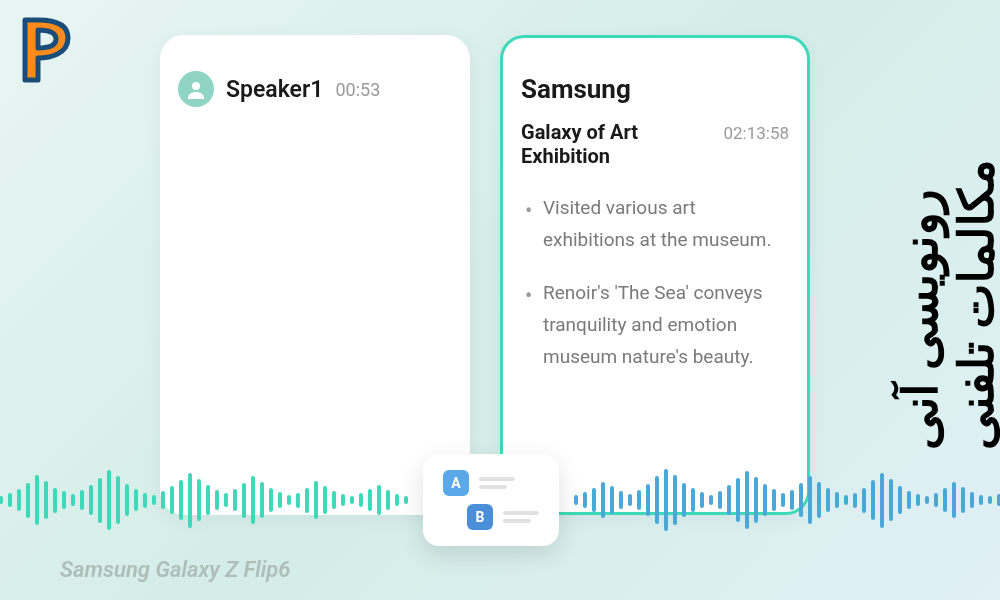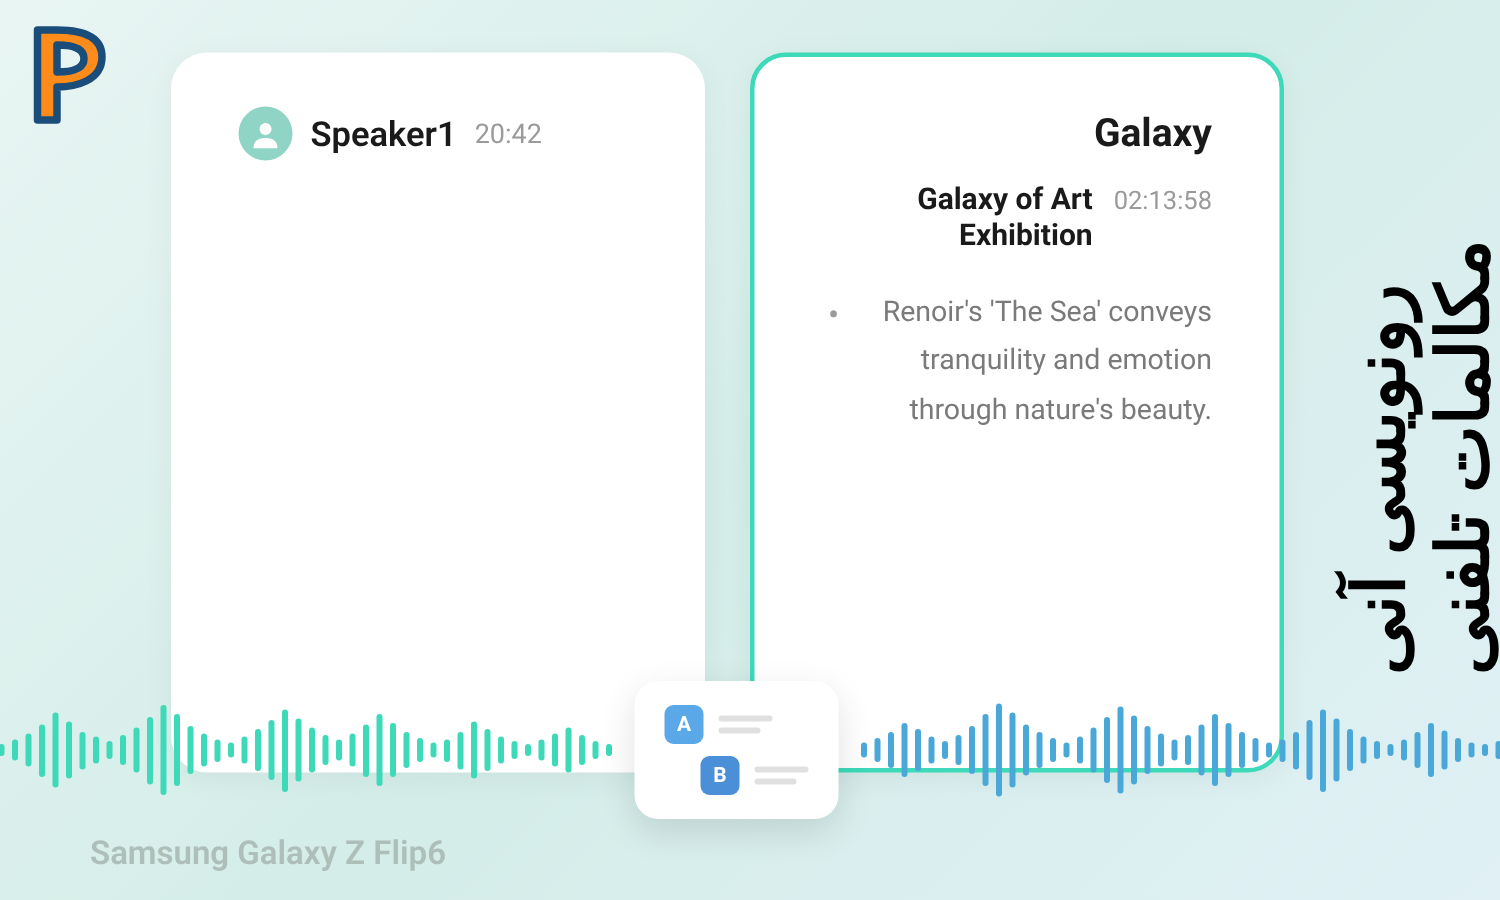--- a/index.html
+++ b/index.html
@@ -37,37 +37,37 @@
       z-index: 10;
     }
     .watermark {
       position: absolute;
       bottom: 18px;
       left: 60px;
       color: rgba(170, 185, 180, 0.9);
       font-size: 22px;
       font-weight: 600;
       z-index: 10;
+      font-style: italic;
     }
     .cards-container {
       display: flex;
       justify-content: center;
       align-items: flex-start;
       gap: 30px;
       padding: 35px 110px 0 80px;
       height: 100%;
     }
     .card {
       background: #fff;
       border-radius: 24px;
-      padding: 36px 45px;
-      width: 356px;
+      padding: 36px 18px;
+      width: 310px;
       height: 480px;
       box-shadow: 0 4px 20px rgba(0,0,0,0.05);
-      text-align: right;
     }
     .card.summary {
       border: 3px solid #3dd9b8;
     }
     .speaker-header {
       display: flex;
       align-items: center;
       gap: 12px;
       margin-bottom: 28px;
     }
@@ -223,32 +223,33 @@
 
   <div class="card">
     <div class="speaker-header">
       <div class="speaker-avatar">
         <svg width="20" height="20" viewBox="0 0 20 20" fill="#fff">
           <circle cx="10" cy="7" r="4"></circle>
           <path d="M 2 20 C 2 15 5 13 10 13 C 15 13 18 15 18 20 Z"></path>
         </svg>
       </div>
       <span class="speaker-name">Speaker1</span>
-      <span class="speaker-time">20:42</span>
+      <span class="speaker-time">00:53</span>
     </div>
   </div>
 
   <div class="card summary">
-    <h2 class="summary-title">Galaxy</h2>
+    <h2 class="summary-title">Samsung</h2>
     <div class="summary-subtitle-row">
       <span class="summary-subtitle">Galaxy of Art Exhibition</span>
       <span class="summary-duration">02:13:58</span>
     </div>
     <ul class="summary-list">
-      <li>Renoir's 'The Sea' conveys tranquility and emotion through nature's beauty.</li>
+      <li>Visited various art exhibitions at the museum.</li>
+      <li>Renoir's 'The Sea' conveys tranquility and emotion museum nature's beauty.</li>
     </ul>
   </div>
 
 </div>
 
 <div class="waveform-container">
   <div class="waveform left" id="wf-left">
       <div class="bar" style="height: 8px;"></div>
       <div class="bar" style="height: 14px;"></div>
       <div class="bar" style="height: 22px;"></div>

